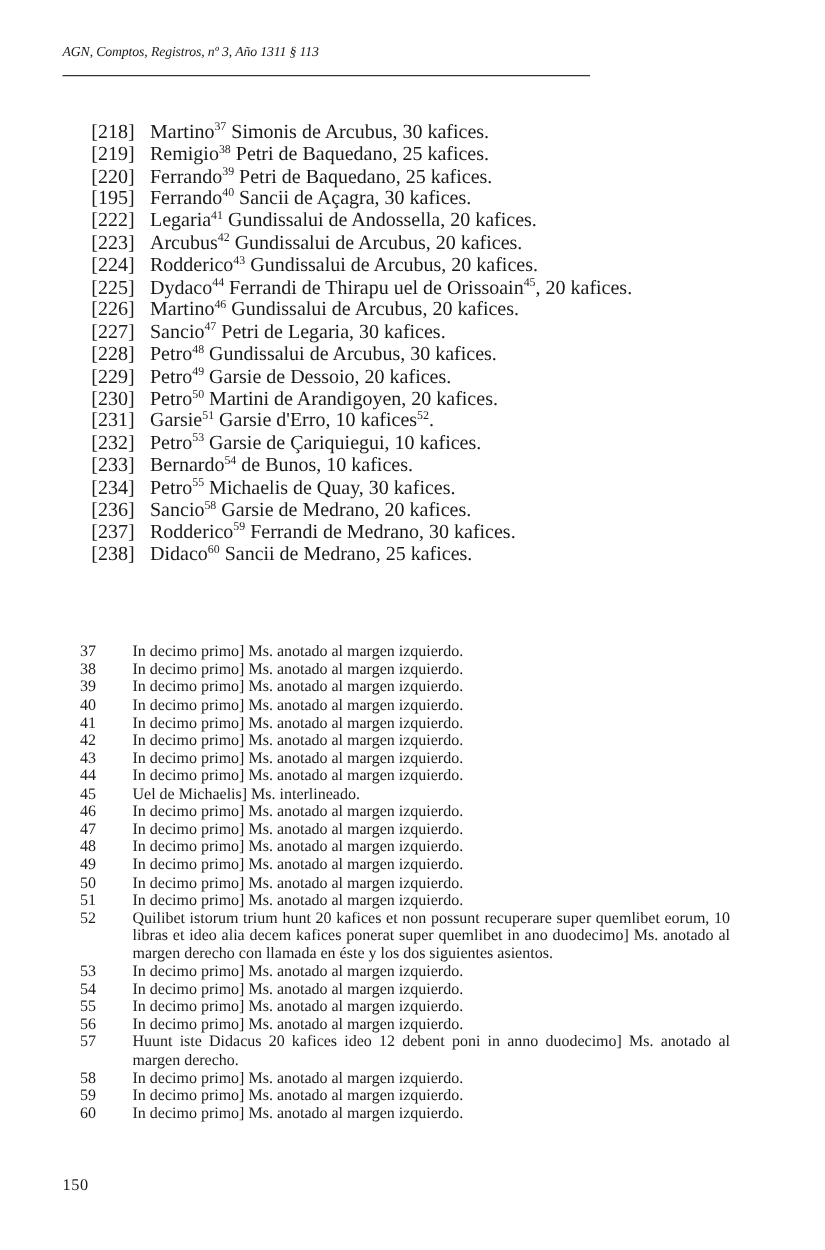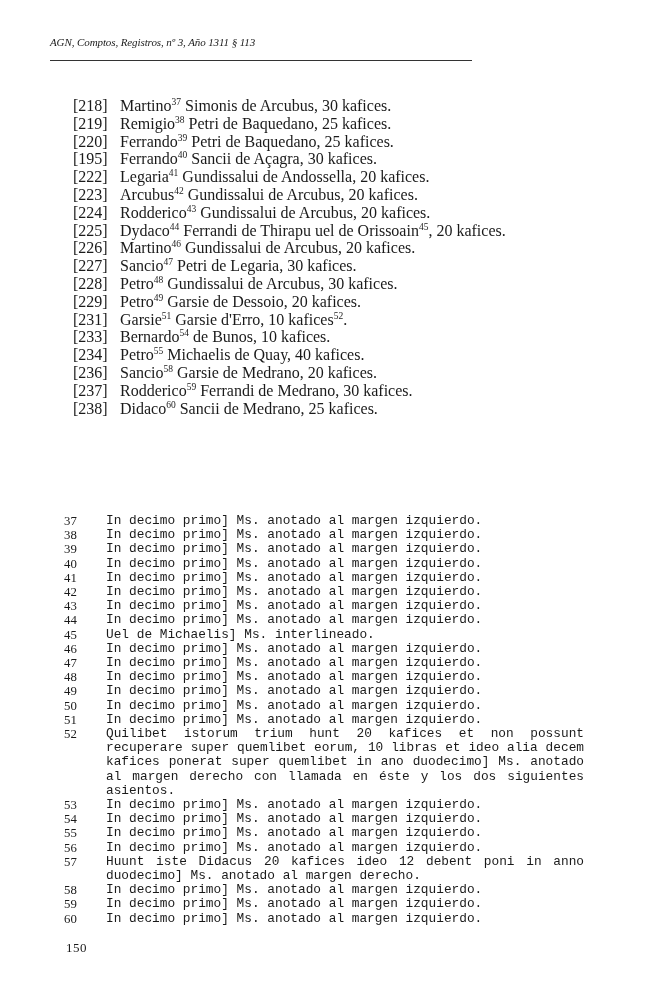--- a/index.html
+++ b/index.html
@@ -21,23 +21,23 @@
     }
     .entry { white-space: nowrap; }
     .entry .num { display: inline-block; width: 47px; }
     sup { font-size: 9.5px; vertical-align: 6px; line-height: 0; }
     .notes {
       position: absolute; left: 64px; top: 514px; width: 520px;
       font-size: 12.8px; line-height: 14.2px;
     }
     .note { display: flex; }
     .note .nnum { width: 42px; flex: 0 0 42px; }
-    .note .ntext { flex: 1; text-align: justify; font-family: Liberation Mono, monospace; }
+    .note .ntext { flex: 1; text-align: justify; }
     .page-number {
-      position: absolute; left: 66px; top: 940px; font-size: 13px; letter-spacing: 0.5px;
+      position: absolute; left: 50px; top: 940px; font-size: 13px; letter-spacing: 0.5px;
     }
   </style>
 </head>
 <body>
 
 <div class="header">AGN, Comptos, Registros, nº 3, Año 1311 § 113</div>
 <div class="header-rule"></div>
 
 <div class="entries" id="entries">
     <div class="entry"><span class="num">[218]</span><span>Martino</span><sup>37</sup><span> Simonis de Arcubus, 30 kafices.</span></div>
@@ -45,23 +45,25 @@
     <div class="entry"><span class="num">[220]</span><span>Ferrando</span><sup>39</sup><span> Petri de Baquedano, 25 kafices.</span></div>
     <div class="entry"><span class="num">[195]</span><span>Ferrando</span><sup>40</sup><span> Sancii de Açagra, 30 kafices.</span></div>
     <div class="entry"><span class="num">[222]</span><span>Legaria</span><sup>41</sup><span> Gundissalui de Andossella, 20 kafices.</span></div>
     <div class="entry"><span class="num">[223]</span><span>Arcubus</span><sup>42</sup><span> Gundissalui de Arcubus, 20 kafices.</span></div>
     <div class="entry"><span class="num">[224]</span><span>Rodderico</span><sup>43</sup><span> Gundissalui de Arcubus, 20 kafices.</span></div>
     <div class="entry"><span class="num">[225]</span><span>Dydaco</span><sup>44</sup><span> Ferrandi de Thirapu uel de Orissoain</span><sup>45</sup><span>, 20 kafices.</span></div>
     <div class="entry"><span class="num">[226]</span><span>Martino</span><sup>46</sup><span> Gundissalui de Arcubus, 20 kafices.</span></div>
     <div class="entry"><span class="num">[227]</span><span>Sancio</span><sup>47</sup><span> Petri de Legaria, 30 kafices.</span></div>
     <div class="entry"><span class="num">[228]</span><span>Petro</span><sup>48</sup><span> Gundissalui de Arcubus, 30 kafices.</span></div>
     <div class="entry"><span class="num">[229]</span><span>Petro</span><sup>49</sup><span> Garsie de Dessoio, 20 kafices.</span></div>
+    <div class="entry"><span class="num">[230]</span><span>Petro</span><sup>50</sup><span> Martini de Arandigoyen, 20 kafices.</span></div>
     <div class="entry"><span class="num">[231]</span><span>Garsie</span><sup>51</sup><span> Garsie d'Erro, 10 kafices</span><sup>52</sup><span>.</span></div>
+    <div class="entry"><span class="num">[232]</span><span>Petro</span><sup>53</sup><span> Garsie de Çariquiegui, 10 kafices.</span></div>
     <div class="entry"><span class="num">[233]</span><span>Bernardo</span><sup>54</sup><span> de Bunos, 10 kafices.</span></div>
-    <div class="entry"><span class="num">[234]</span><span>Petro</span><sup>55</sup><span> Michaelis de Quay, 40 kafices.</span></div>
+    <div class="entry"><span class="num">[234]</span><span>Petro</span><sup>55</sup><span> Michaelis de Quay, 30 kafices.</span></div>
     <div class="entry"><span class="num">[236]</span><span>Sancio</span><sup>58</sup><span> Garsie de Medrano, 20 kafices.</span></div>
     <div class="entry"><span class="num">[237]</span><span>Rodderico</span><sup>59</sup><span> Ferrandi de Medrano, 30 kafices.</span></div>
     <div class="entry"><span class="num">[238]</span><span>Didaco</span><sup>60</sup><span> Sancii de Medrano, 25 kafices.</span></div>
   </div>
 
 <div class="notes" id="notes">
     <div class="note">
       <span class="nnum">37</span>
       <span class="ntext">In decimo primo] Ms. anotado al margen izquierdo.</span>
     </div>

